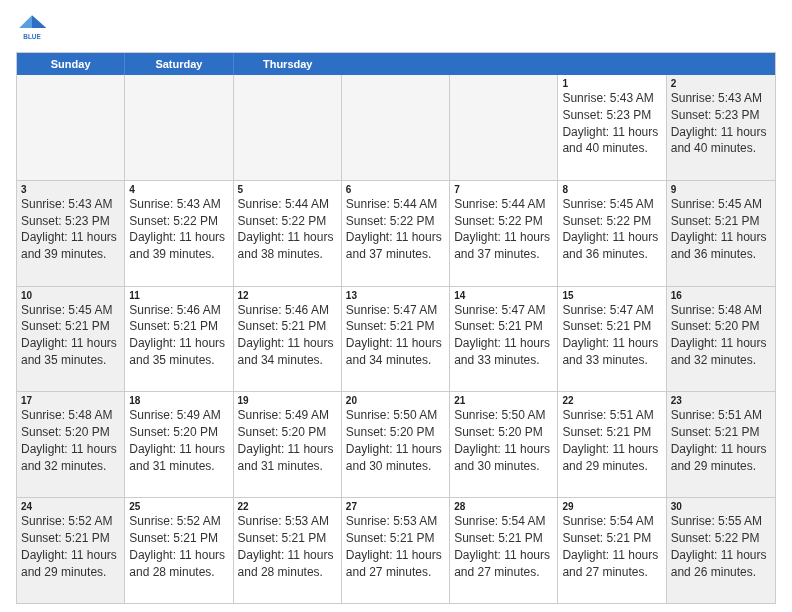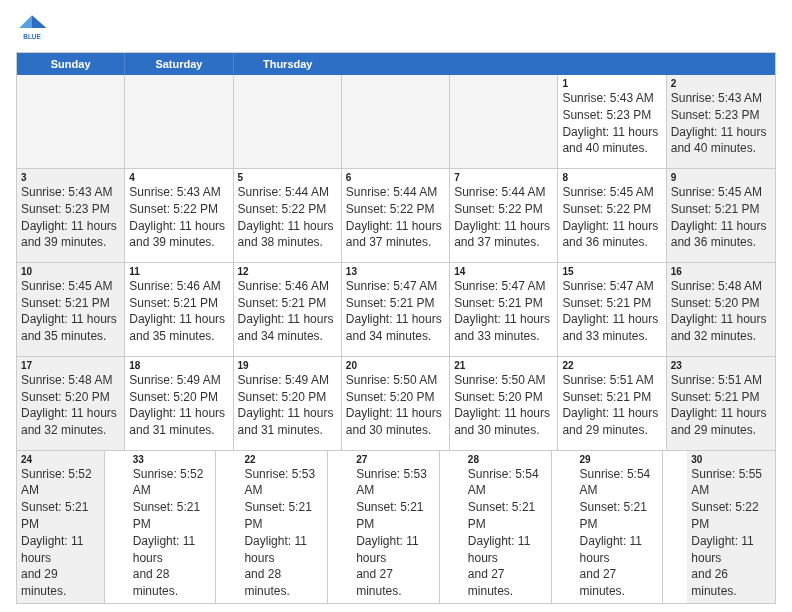--- a/index.html
+++ b/index.html
@@ -62,21 +62,21 @@
       display: flex;
       flex-direction: column;
       flex: 1;
     }
     .cal-row {
       display: grid;
       grid-template-columns: repeat(7, 1fr);
       flex: 1;
       border-bottom: 1px solid #ccc;
     }
-    .cal-row:last-child { border-bottom: none; gap: 24px; }
+    .cal-row:last-child { border-bottom: none; }
     .cal-cell {
       border-right: 1px solid #ccc;
       padding: 3px 4px;
       font-size: 8.5px;
       color: #333;
       min-height: 0;
       vertical-align: top;
       background: #fff;
     }
     .cal-cell:last-child { border-right: none; }
@@ -309,21 +309,21 @@
         </div>
         <div class="cal-row">
           <div class="cal-cell shaded">
             <span class="day-num">24</span>
             <div class="cal-info" style="white-space: pre-line;">Sunrise: 5:52 AM
 Sunset: 5:21 PM
 Daylight: 11 hours
 and 29 minutes.</div>
           </div>
           <div class="cal-cell">
-            <span class="day-num">33</span>
+            <span class="day-num">25</span>
             <div class="cal-info" style="white-space: pre-line;">Sunrise: 5:52 AM
 Sunset: 5:21 PM
 Daylight: 11 hours
 and 28 minutes.</div>
           </div>
           <div class="cal-cell">
             <span class="day-num">22</span>
             <div class="cal-info" style="white-space: pre-line;">Sunrise: 5:53 AM
 Sunset: 5:21 PM
 Daylight: 11 hours

